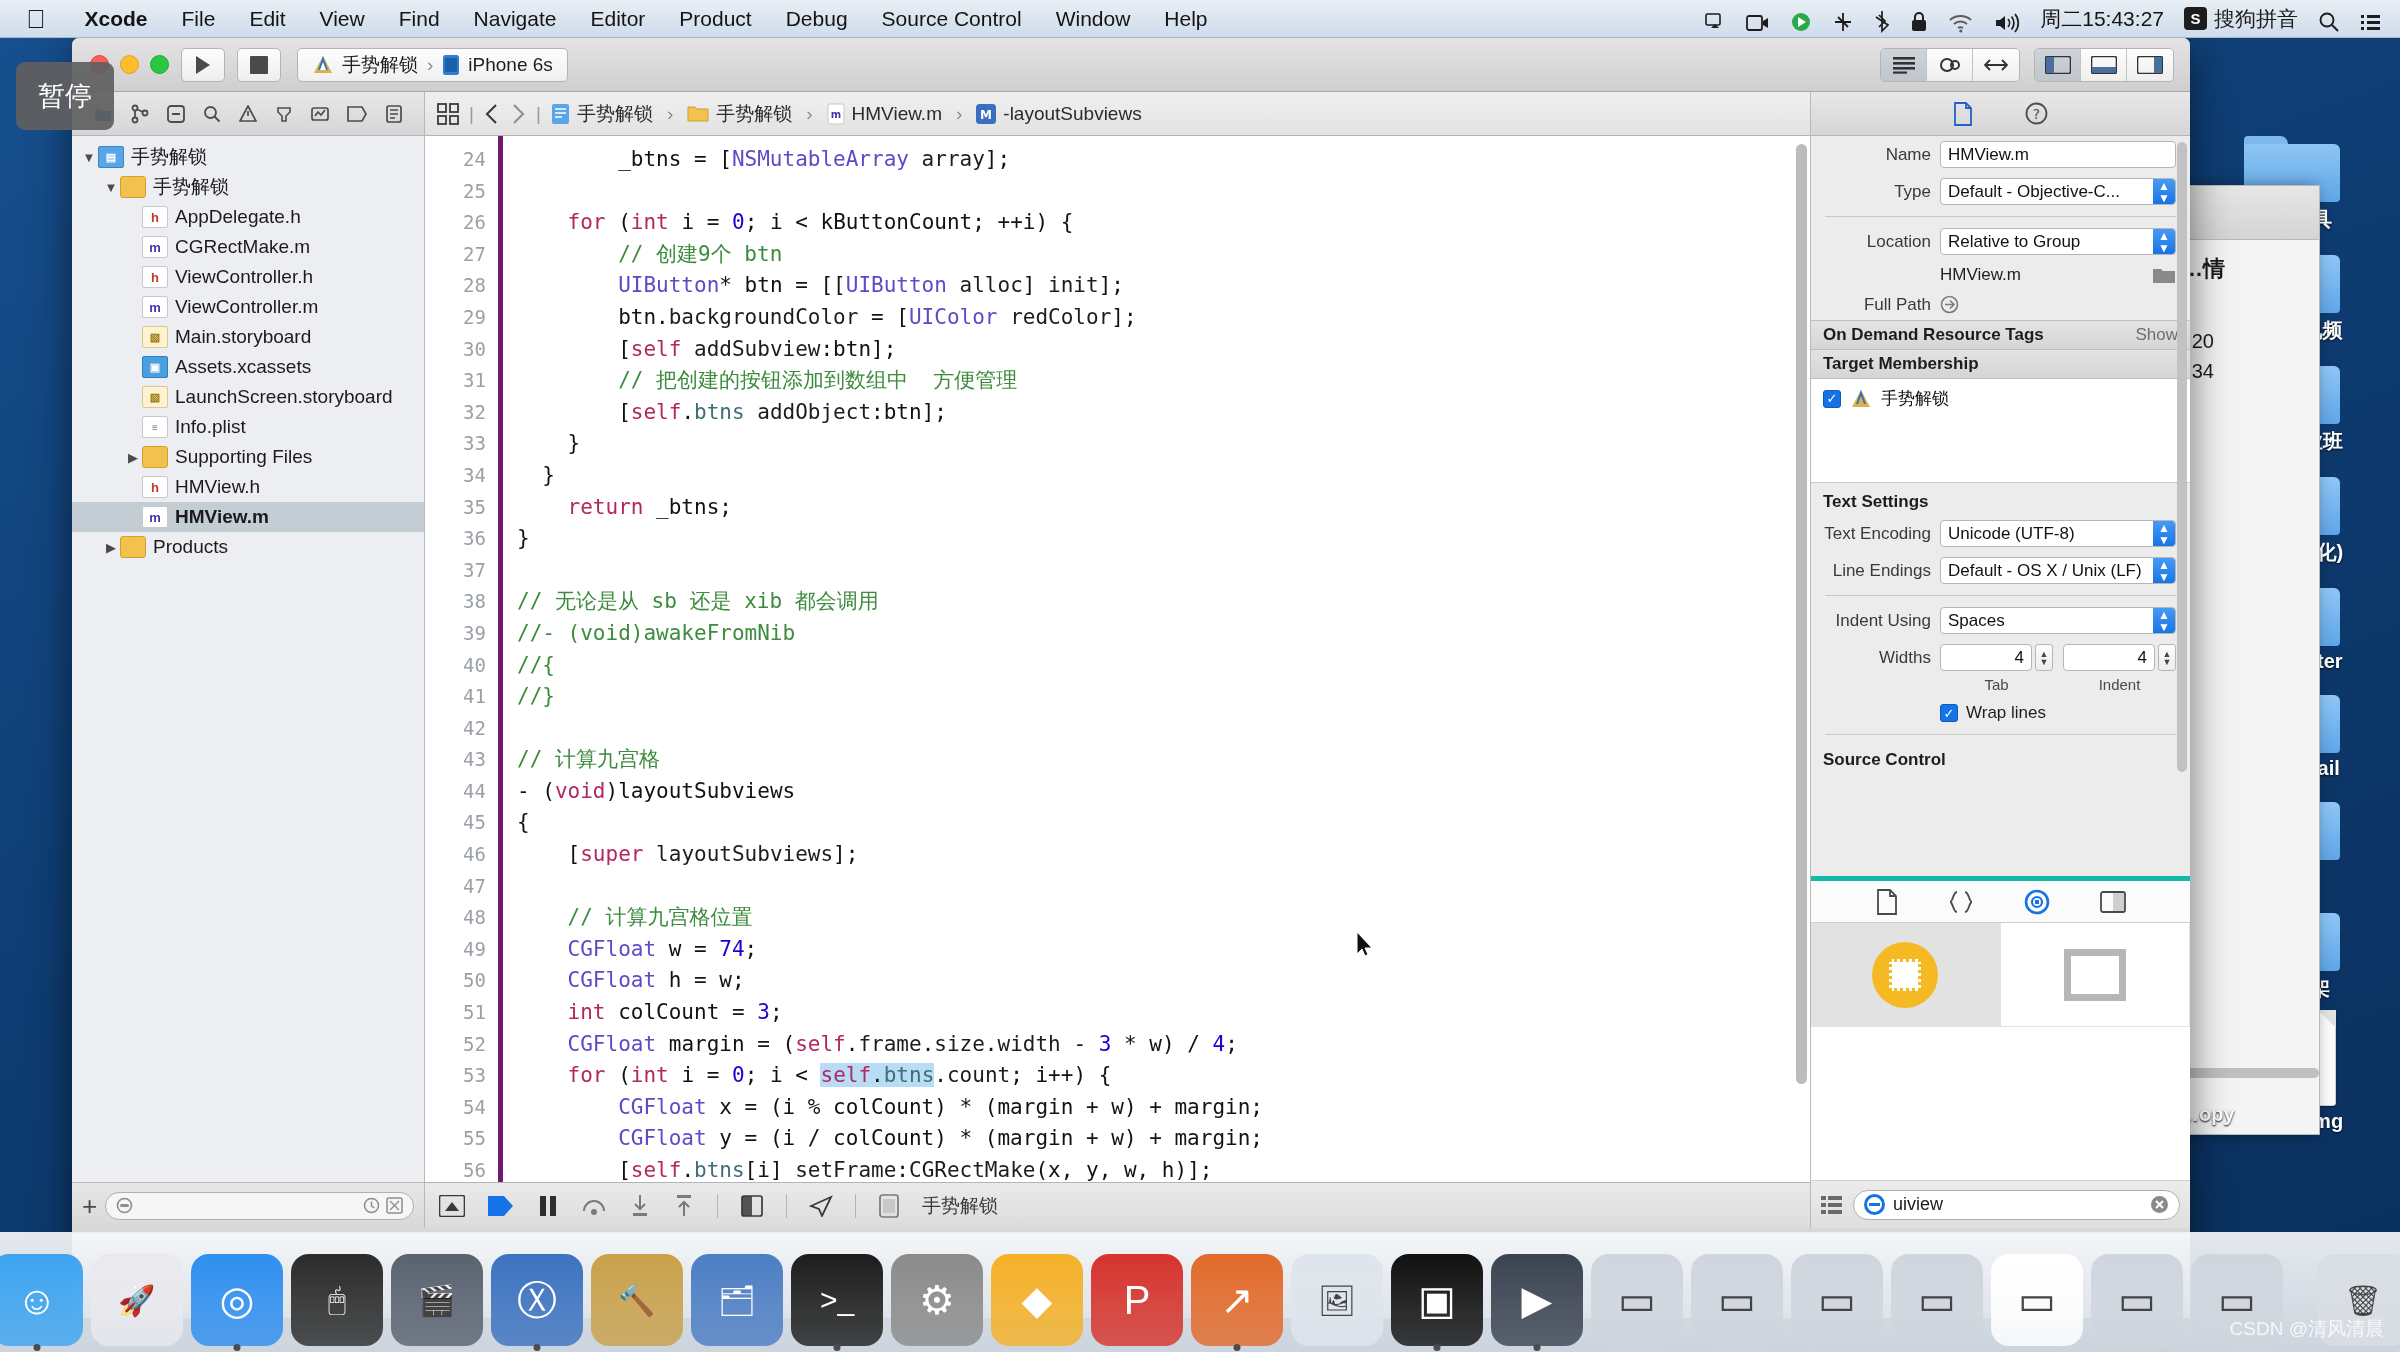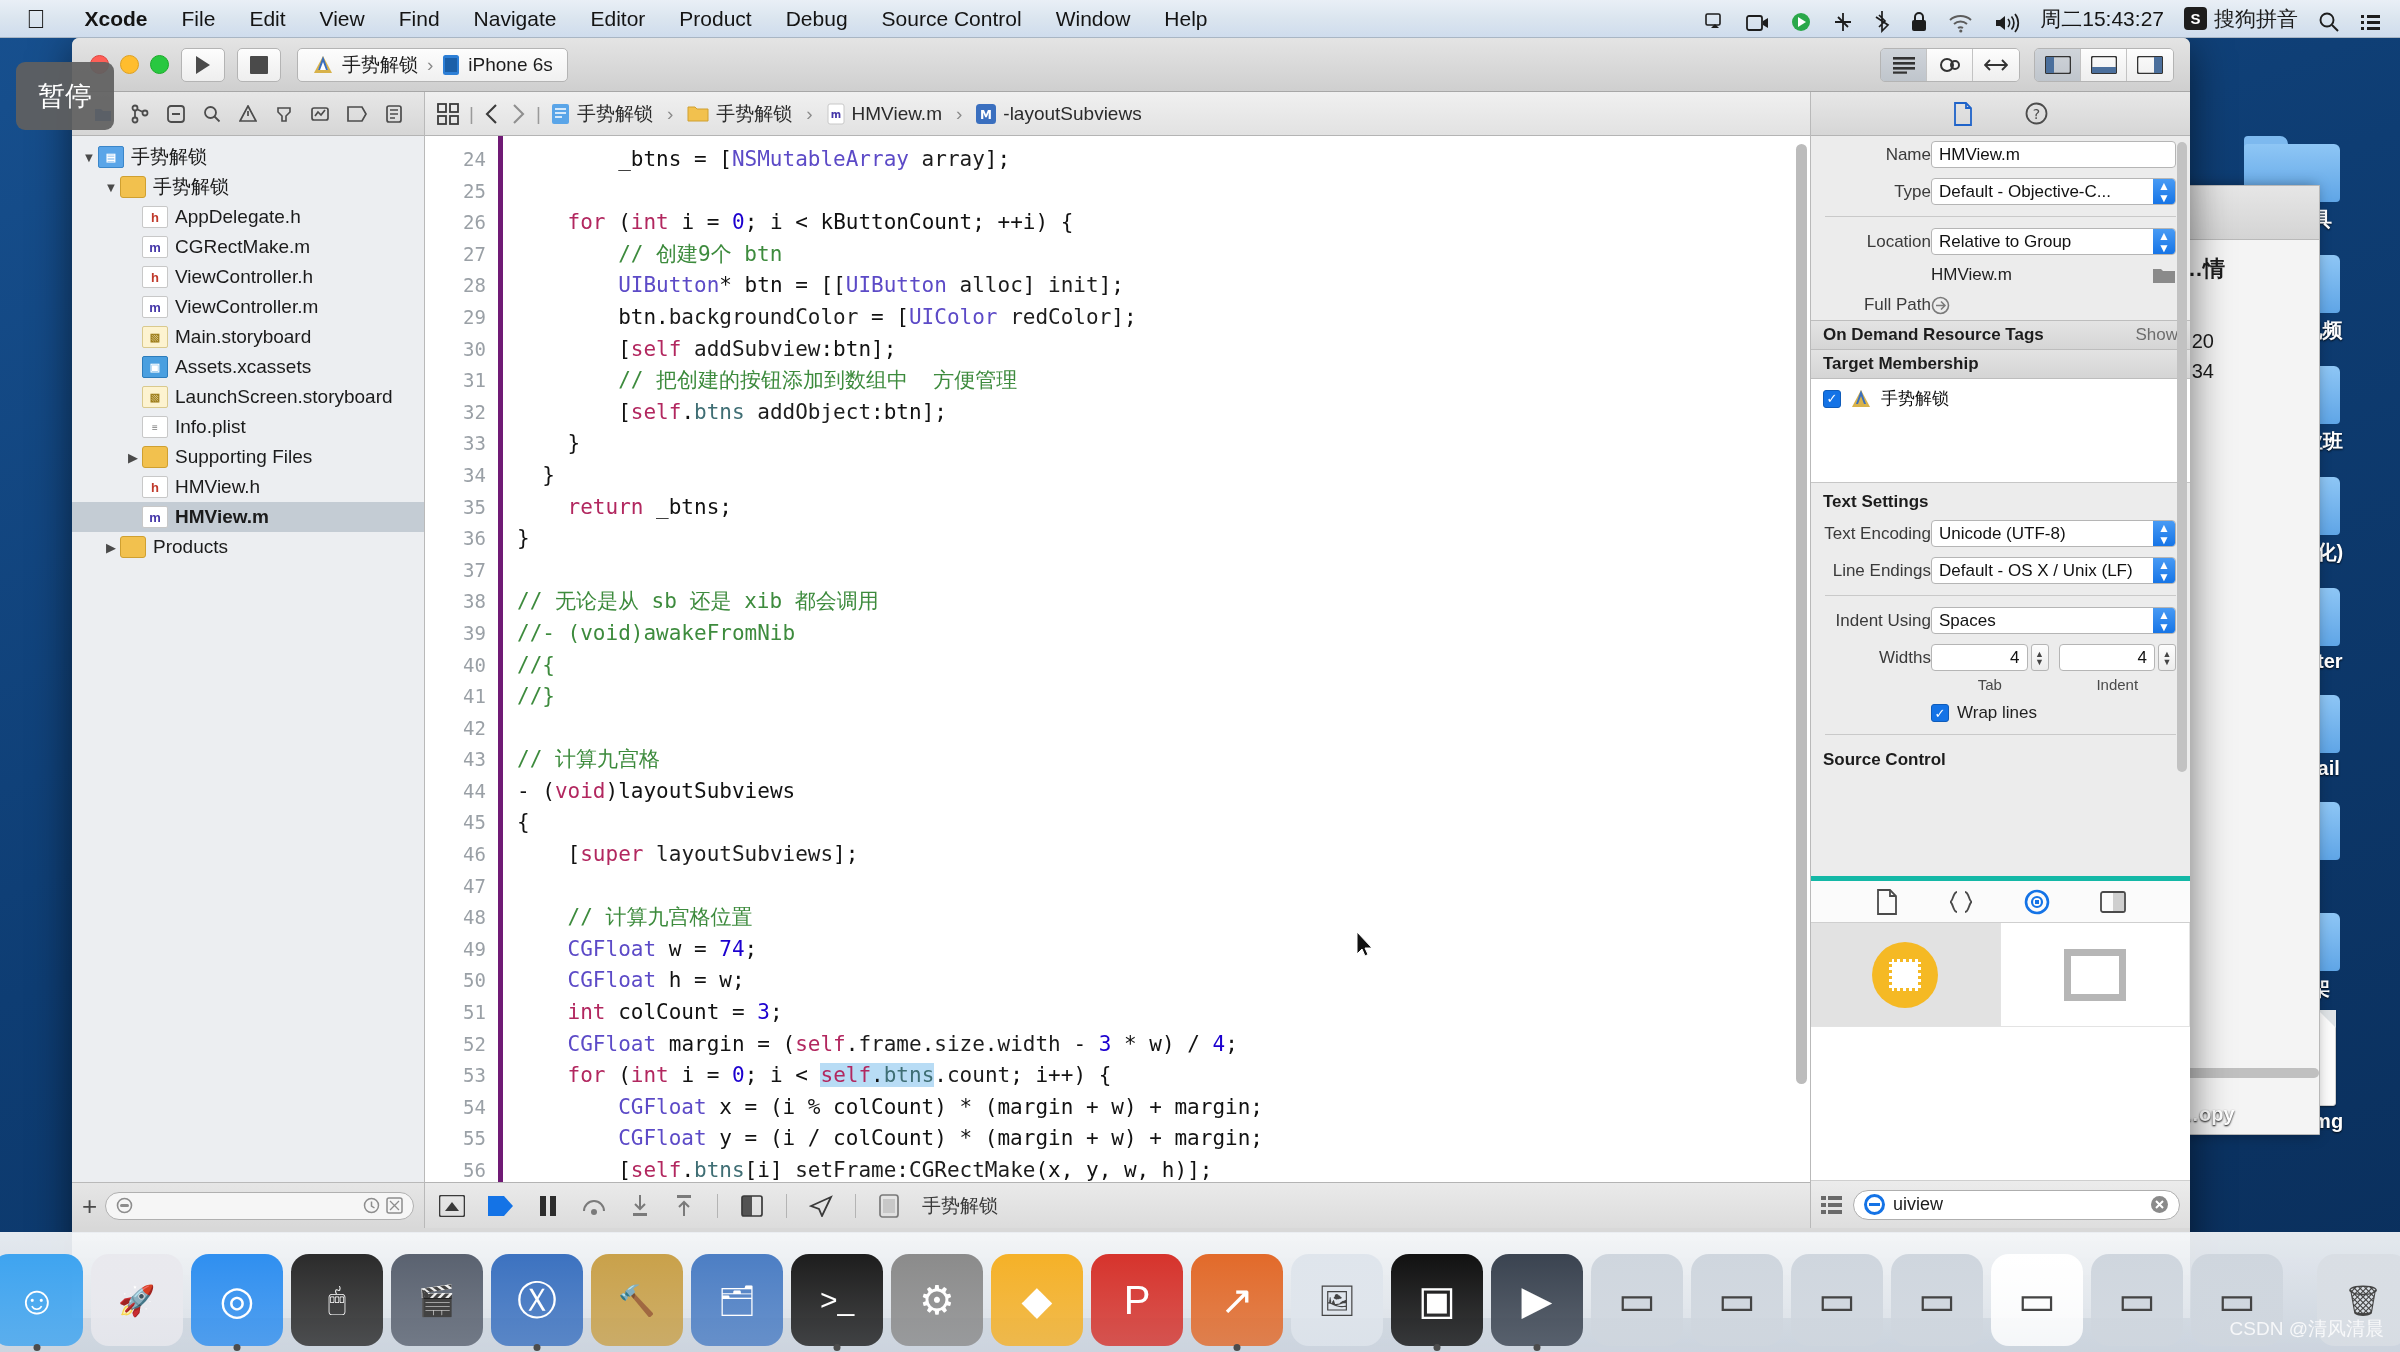--- a/index.html
+++ b/index.html
@@ -190,21 +190,21 @@
   .ebsep{width:1px;height:24px;background:#b4b4b4;}
 
   
   #inspector{ width:380px;flex:none;background:#ececec;border-left:1px solid #b9b9b9;display:flex;flex-direction:column;}
   #insp-tabs{
     height:44px;background:linear-gradient(180deg,#e7e7e7,#d6d6d6);border-bottom:1px solid #b4b4b4;
     display:flex;align-items:center;justify-content:center;gap:52px;font-size:18px;color:#4c4c4c;
   }
   #insp-tabs .it.on{color:#1f63c9;}
   #insp-scroll{ flex:1; overflow:hidden; position:relative;}
-  .ifrow{ display:flex;align-items:center;padding:5px 14px 5px 8px;font-size:17px;color:#1f1f1f;}
+  .ifrow{ display:flex;align-items:center;padding:5px 14px 5px 8px;gap:9px;font-size:17px;color:#1f1f1f;}
   .ilab{ width:112px;text-align:right;flex:none;color:#3a3a3a;}
   .ival{ flex:1; }
   .itext{
     height:27px;background:#fff;border:1px solid #b5b5b5;border-radius:4px;
     display:flex;align-items:center;padding:0 7px;font-size:17px;color:#111;
   }
   .ipop{
     height:27px;background:#fff;border:1px solid #b5b5b5;border-radius:4px;
     display:flex;align-items:center;padding:0 7px;font-size:17px;color:#111;position:relative;
     padding-right:26px;overflow:hidden;white-space:nowrap;
@@ -914,21 +914,21 @@
           <span class="ilab"></span>
           <span class="ival" style="display:flex;align-items:center;justify-content:space-between;">
             <span>HMView.m</span>
             <span>
               <svg width="24" height="19" viewBox="0 0 24 19">
                   <path d="M1 3h8l2 2h12v12H1z" fill="#8a8a8a"></path>
                 </svg>
             </span>
           </span>
         </div>
-        <div class="ifrow" style="align-items:flex-end;">
+        <div class="ifrow" style="align-items:flex-start;">
           <span class="ilab">Full Path</span>
           <span class="ival" style="display:flex;align-items:flex-end;gap:6px;">
             <span style="flex:none;align-self:flex-end;">
               <svg width="19" height="19" viewBox="0 0 19 19">
                   <circle cx="9.5" cy="9.5" r="8" fill="none" stroke="#7a7a7a" stroke-width="1.6"></circle>
                   <path d="M5 9.5h9M10 5.5l4 4-4 4" fill="none" stroke="#7a7a7a" stroke-width="1.5"></path>
                 </svg>
             </span>
           </span>
         </div>

